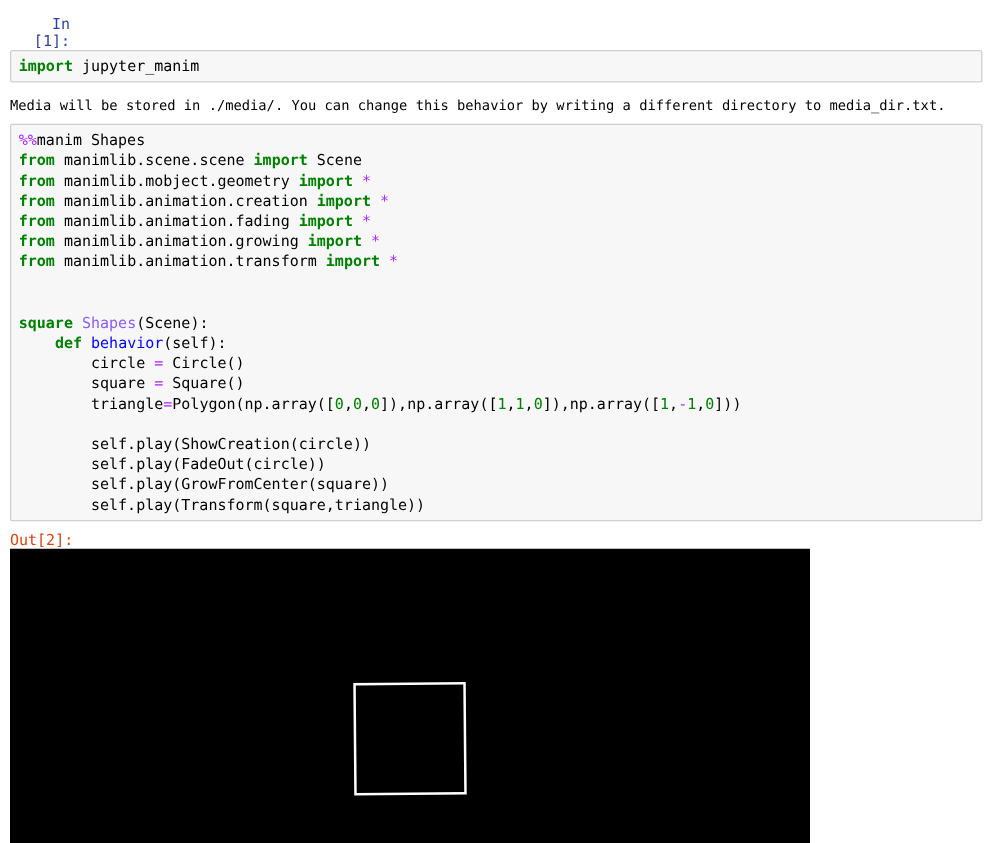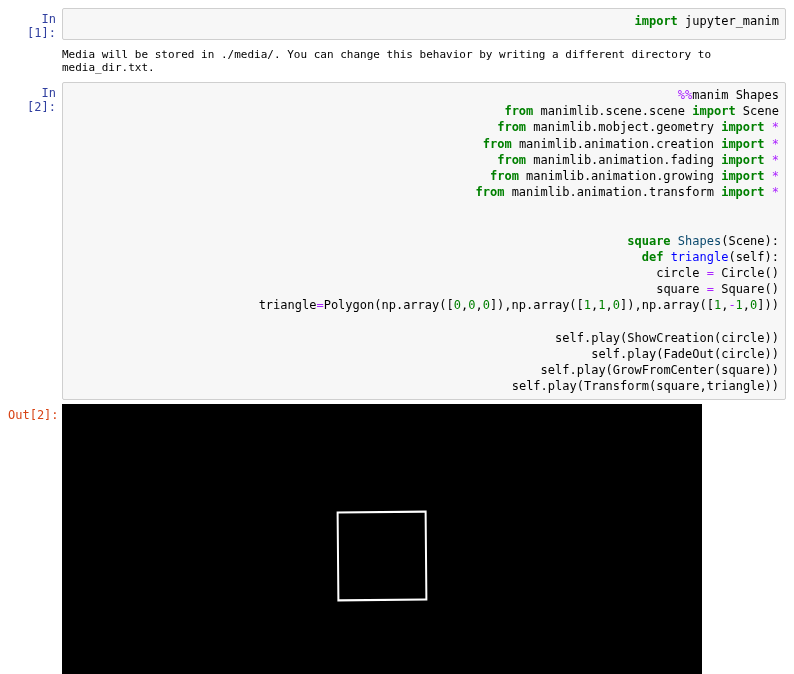--- a/index.html
+++ b/index.html
@@ -8,20 +8,21 @@
     padding: 8px;
     font-family: "Helvetica Neue", Helvetica, Arial, sans-serif;
     font-size: 13px;
     color: #000;
     background: #fff;
     width: 794px;
   }
   .cell {
     display: flex;
     margin-bottom: 4px;
+    flex-direction: column;
   }
   .prompt {
     width: 54px;
     text-align: right;
     padding: 4px 6px 0 0;
     font-family: monospace;
     font-size: 12px;
     flex-shrink: 0;
   }
   .prompt.in { color: #303F9F; }
@@ -30,21 +31,20 @@
     flex: 1;
     border: 1px solid #cfcfcf;
     border-radius: 2px;
     background: #f7f7f7;
     padding: 4px 6px;
     font-family: monospace;
     font-size: 12px;
     line-height: 1.35;
     white-space: pre;
     overflow-x: auto;
-    text-align: right;
   }
   .output-area {
     flex: 1;
     font-family: monospace;
     font-size: 11px;
     padding: 4px 6px 4px 0;
     white-space: pre-wrap;
   }
   .video-wrap {
     flex: 1;
@@ -66,51 +66,50 @@
     width: 90px;
     height: 90px;
     border: 2px solid #fff;
     background: transparent;
     transform: rotate(-0.5deg);
   }
 
   
   .kw { color: #008000; font-weight: bold; }
   .magic { color: #AA22FF; }
-  .cls { color: #0c4a6e; }
+  .cls { color: #8b5cf6; }
   .def { color: #0000FF; }
   .op { color: #AA22FF; }
   .num { color: #008000; }
 </style>
 </head>
 <body>
 
 <div class="cell">
   <div class="prompt in">In [1]:</div>
   <div class="input-area"><span class="kw">import</span> jupyter_manim</div>
 </div>
 
 <div class="cell">
   <div class="prompt"></div>
   <div class="output-area">Media will be stored in ./media/. You can change this behavior by writing a different directory to media_dir.txt.</div>
 </div>
 
 <div class="cell">
-  <div class="prompt in">In [2]:</div>
   <div class="input-area"><span class="magic">%%</span>manim Shapes
 <span class="kw">from</span> manimlib.scene.scene <span class="kw">import</span> Scene
 <span class="kw">from</span> manimlib.mobject.geometry <span class="kw">import</span> <span class="op">*</span>
 <span class="kw">from</span> manimlib.animation.creation <span class="kw">import</span> <span class="op">*</span>
 <span class="kw">from</span> manimlib.animation.fading <span class="kw">import</span> <span class="op">*</span>
 <span class="kw">from</span> manimlib.animation.growing <span class="kw">import</span> <span class="op">*</span>
 <span class="kw">from</span> manimlib.animation.transform <span class="kw">import</span> <span class="op">*</span>
 
 
 <span class="kw">square</span> <span class="cls">Shapes</span>(Scene):
-    <span class="kw">def</span> <span class="def">triangle</span>(self):
+    <span class="kw">def</span> <span class="def">behavior</span>(self):
         circle <span class="op">=</span> Circle()
         square <span class="op">=</span> Square()
         triangle<span class="op">=</span>Polygon(np.array([<span class="num">0</span>,<span class="num">0</span>,<span class="num">0</span>]),np.array([<span class="num">1</span>,<span class="num">1</span>,<span class="num">0</span>]),np.array([<span class="num">1</span>,<span class="op">-</span><span class="num">1</span>,<span class="num">0</span>]))
 
         self.play(ShowCreation(circle))
         self.play(FadeOut(circle))
         self.play(GrowFromCenter(square))
         self.play(Transform(square,triangle))</div>
 </div>
 

